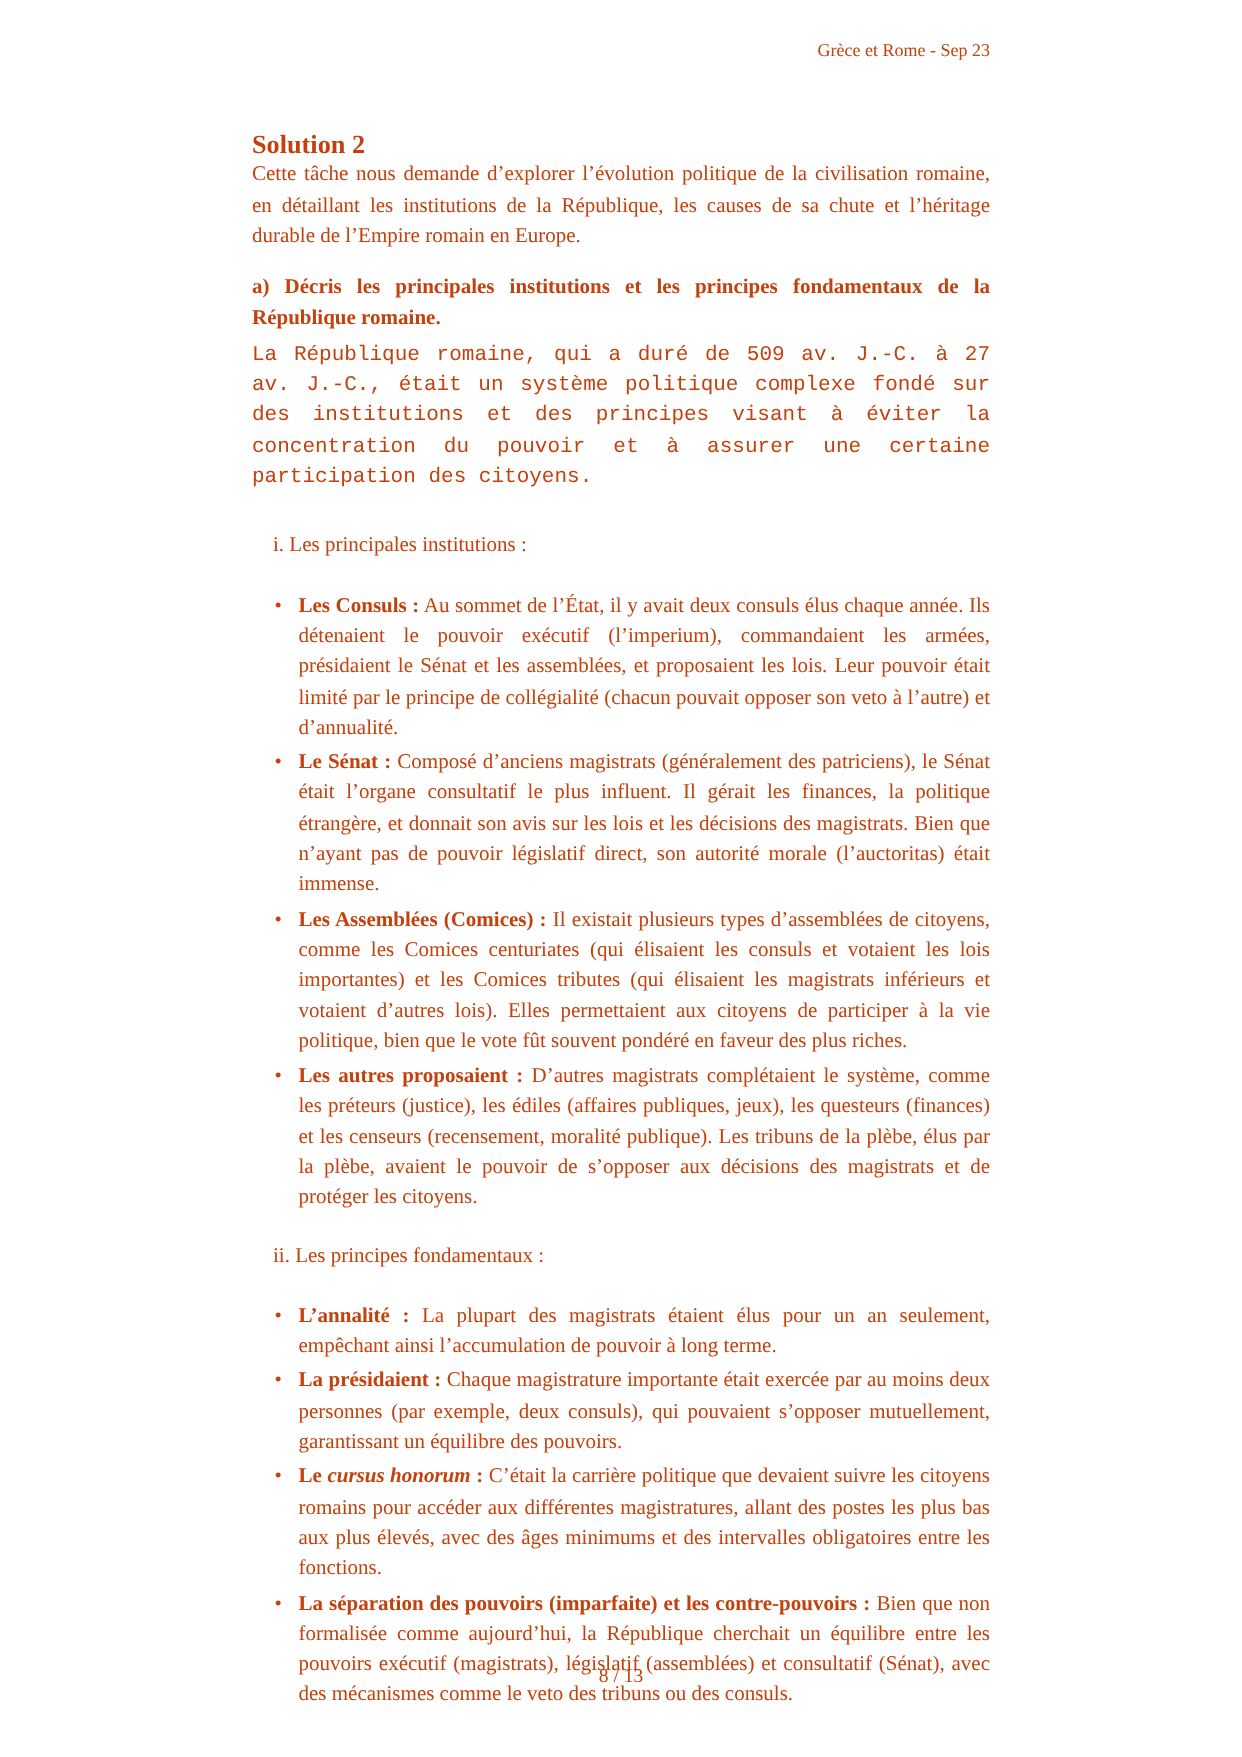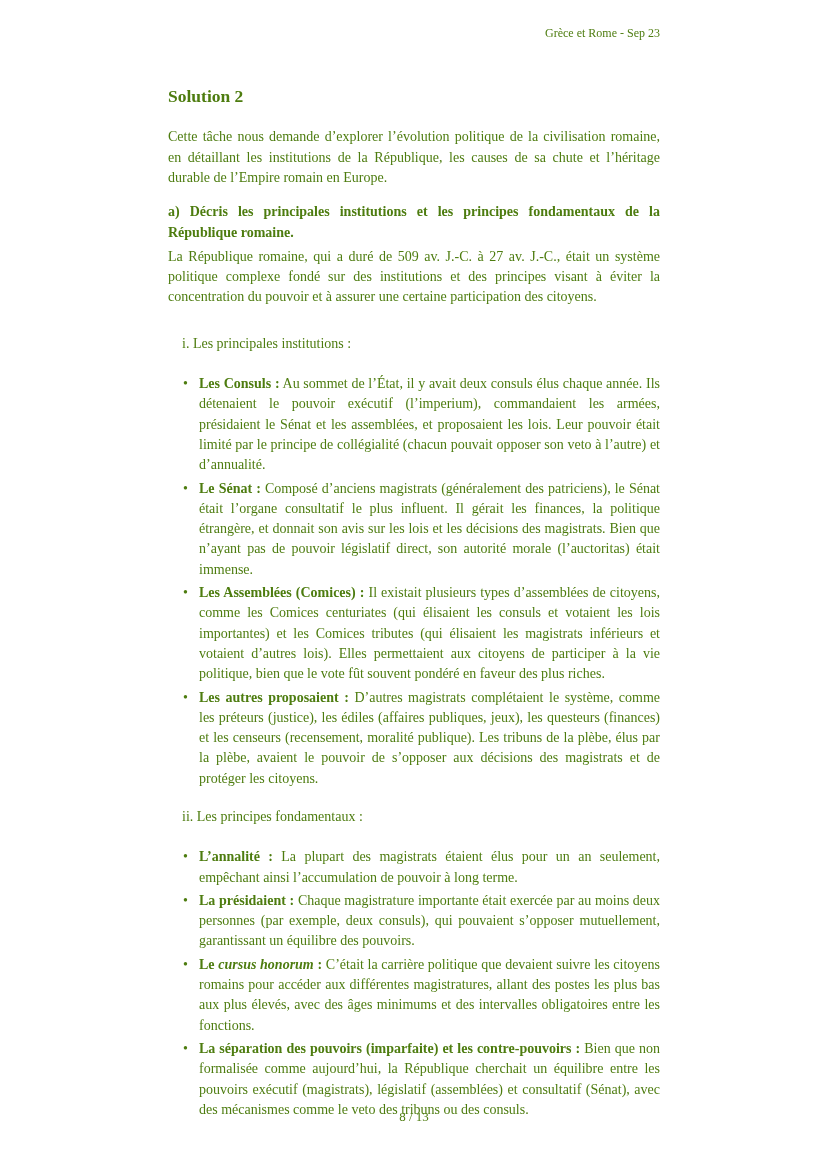--- a/index.html
+++ b/index.html
@@ -12,46 +12,46 @@
     width: 688px;
     height: 1171px;
     margin: 0 auto;
     background: #ffffff;
     box-sizing: border-box;
     padding: 26px 98px 0 98px;
     overflow: hidden;
     font-family: "Liberation Serif", "DejaVu Serif", serif;
     font-size: 14px;
     line-height: 1.45;
-    color: #4d7c0f;
+    color: #c2410c;
   }
   .header {
     text-align: right;
     font-size: 12px;
     line-height: 1.2;
   }
   .doc-title {
     margin: 46px 0 0 0;
     font-size: 17.5px;
     font-weight: bold;
     line-height: 1.2;
   }
   .para {
     margin: 0;
     text-align: justify;
   }
-  .intro { margin-top: 20px; }
+  .intro { }
   .sec-heading {
     margin: 14px 0 0 0;
     font-weight: bold;
     font-size: 14px;
     text-align: justify;
     line-height: 1.45;
   }
-  .sec-para { margin-top: 4px; }
+  .sec-para { margin-top: 4px; font-family: Liberation Mono, monospace; }
   .subsec-heading {
     margin: 26px 0 0 0;
     padding-left: 14px;
     font-size: 14px;
     line-height: 1.45;
   }
   .subsec-heading .num { font-weight: normal; }
   .subsec-heading .subhead { font-weight: normal; }
   .subsec2 { margin-top: 18px; }
   ul.blist {

